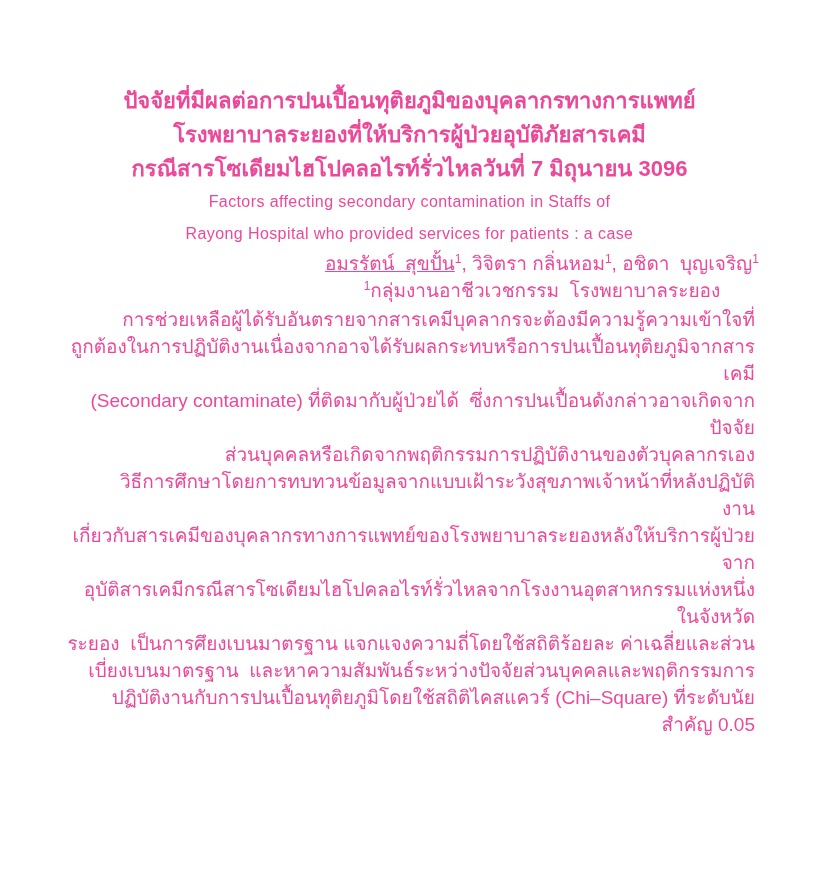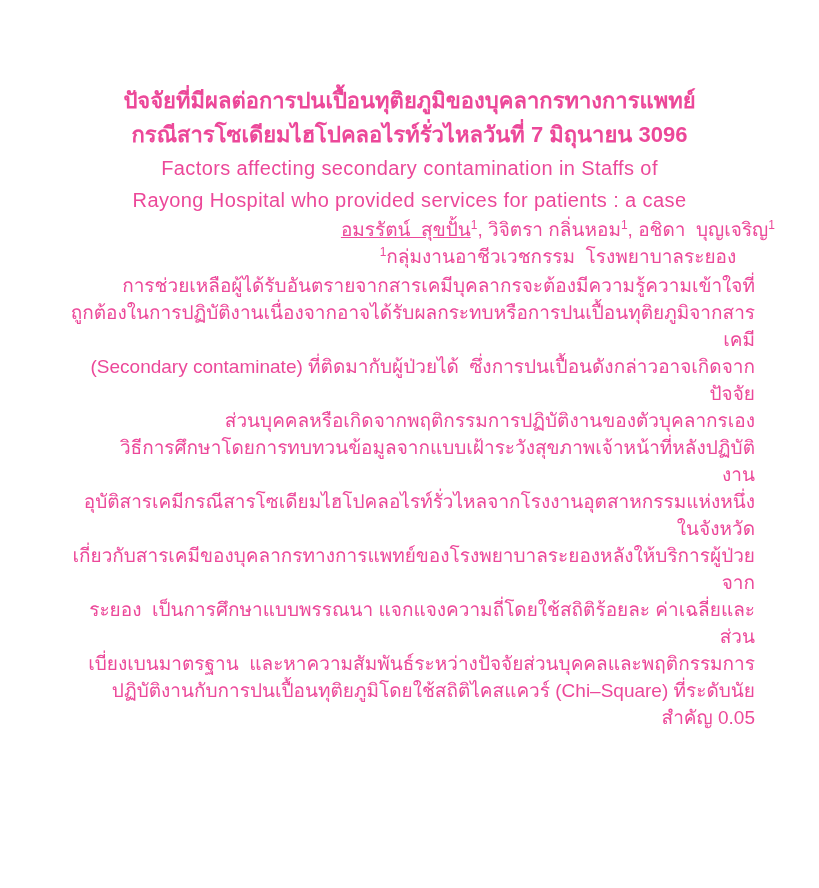--- a/index.html
+++ b/index.html
@@ -20,28 +20,28 @@
     padding-top: 84px;
     text-align: center;
   }
   .title-thai .line {
     font-size: 22px;
     font-weight: bold;
     line-height: 34px;
     white-space: pre-wrap;
   }
   .title-english .line {
-    font-size: 20px;
+    font-size: 16px;
     line-height: 32px;
     letter-spacing: 0.4px;
     white-space: pre-wrap;
   }
   .byline-wrap {
     text-align: right;
-    padding-right: 44px;
+    padding-right: 60px;
   }
   .byline-inner {
     display: inline-block;
     text-align: center;
   }
   .authors {
     font-size: 19px;
     line-height: 28px;
     white-space: pre-wrap;
     text-align: right;
@@ -73,20 +73,21 @@
     text-indent: 48px;
   }
 </style>
 </head>
 <body>
 
 <div class="page" style="color: #ec4899; background: rgb(255, 255, 255);">
   <div class="header">
     <div id="title-thai" class="title-thai">
         <div class="line">ปัจจัยที่มีผลต่อการปนเปื้อนทุติยภูมิของบุคลากรทางการแพทย์</div>
+        <div class="line">โรงพยาบาลระยองที่ให้บริการผู้ป่วยอุบัติภัยสารเคมี</div>
         <div class="line">กรณีสารโซเดียมไฮโปคลอไรท์รั่วไหลวันที่ 7 มิถุนายน 3096</div>
       </div>
     <div id="title-english" class="title-english">
         <div class="line">Factors affecting secondary contamination in Staffs of</div>
         <div class="line">Rayong Hospital who provided services for patients : a case</div>
       </div>
     <div class="byline-wrap">
       <div class="byline-inner">
         <div id="authors-line" class="authors"><span class="first-author">อมรรัตน์  สุขปั้น</span><sup>1</sup>, <span class="author">วิจิตรา กลิ่นหอม</span><sup>1</sup>, <span class="author">อชิดา  บุญเจริญ</span><sup>1</sup></div>
         <div id="affiliation-line" class="affiliation"><sup>1</sup>กลุ่มงานอาชีวเวชกรรม  โรงพยาบาลระยอง</div>
@@ -95,20 +96,20 @@
   </div>
   <div id="abstract" class="abstract">
       <div class="para">
         <div class="line first">การช่วยเหลือผู้ได้รับอันตรายจากสารเคมีบุคลากรจะต้องมีความรู้ความเข้าใจที่</div>
         <div class="line">ถูกต้องในการปฏิบัติงานเนื่องจากอาจได้รับผลกระทบหรือการปนเปื้อนทุติยภูมิจากสารเคมี</div>
         <div class="line">(Secondary contaminate) ที่ติดมากับผู้ป่วยได้  ซึ่งการปนเปื้อนดังกล่าวอาจเกิดจากปัจจัย</div>
         <div class="line">ส่วนบุคคลหรือเกิดจากพฤติกรรมการปฏิบัติงานของตัวบุคลากรเอง</div>
       </div>
       <div class="para">
         <div class="line first">วิธีการศึกษาโดยการทบทวนข้อมูลจากแบบเฝ้าระวังสุขภาพเจ้าหน้าที่หลังปฏิบัติงาน</div>
+        <div class="line">เกี่ยวกับสารเคมีของบุคลากรทางการแพทย์ของโรงพยาบาลระยองหลังให้บริการผู้ป่วยจาก</div>
         <div class="line">อุบัติสารเคมีกรณีสารโซเดียมไฮโปคลอไรท์รั่วไหลจากโรงงานอุตสาหกรรมแห่งหนึ่งในจังหวัด</div>
-        <div class="line">เกี่ยวกับสารเคมีของบุคลากรทางการแพทย์ของโรงพยาบาลระยองหลังให้บริการผู้ป่วยจาก</div>
-        <div class="line">ระยอง  เป็นการศึกษาแบบพรรณนา แจกแจงความถี่โดยใช้สถิติร้อยละ ค่าเฉลี่ยและส่วน</div>
+        <div class="line">ระยอง  เป็นการศึยงเบนมาตรฐาน แจกแจงความถี่โดยใช้สถิติร้อยละ ค่าเฉลี่ยและส่วน</div>
         <div class="line">เบี่ยงเบนมาตรฐาน  และหาความสัมพันธ์ระหว่างปัจจัยส่วนบุคคลและพฤติกรรมการ</div>
         <div class="line">ปฏิบัติงานกับการปนเปื้อนทุติยภูมิโดยใช้สถิติไคสแควร์ (Chi–Square) ที่ระดับนัยสำคัญ 0.05</div>
       </div>
     </div>
 </div>
 
 </body></html>

